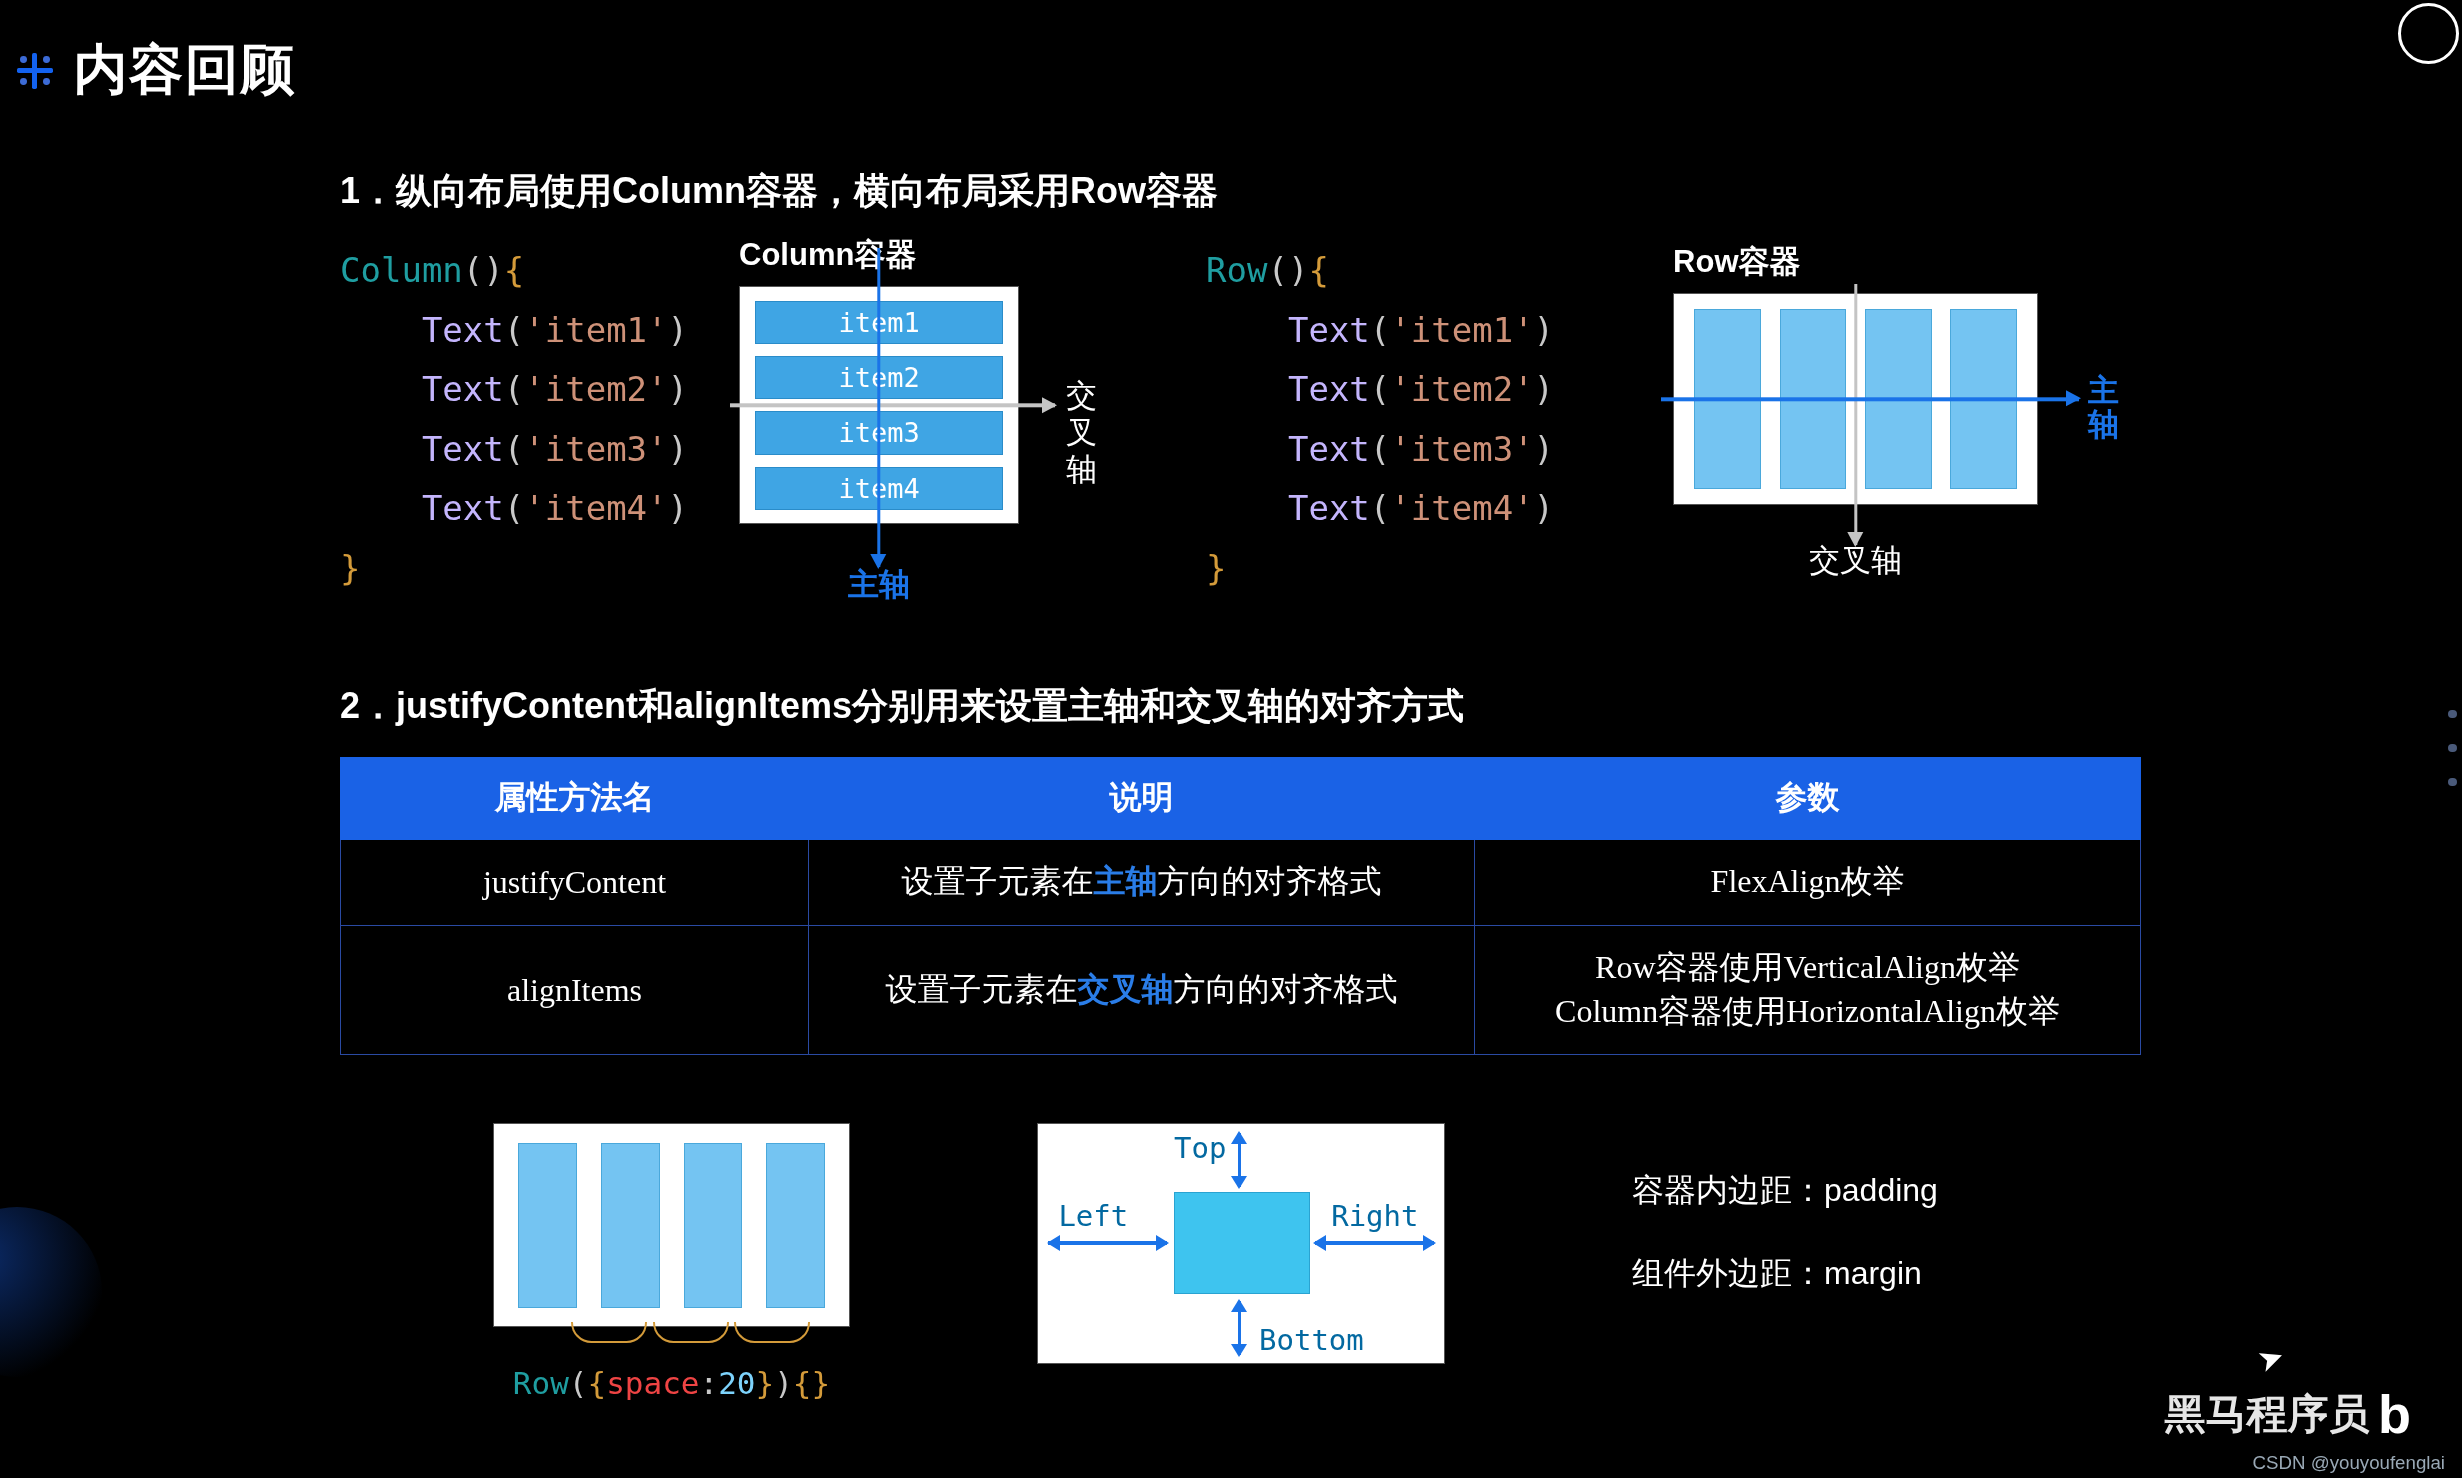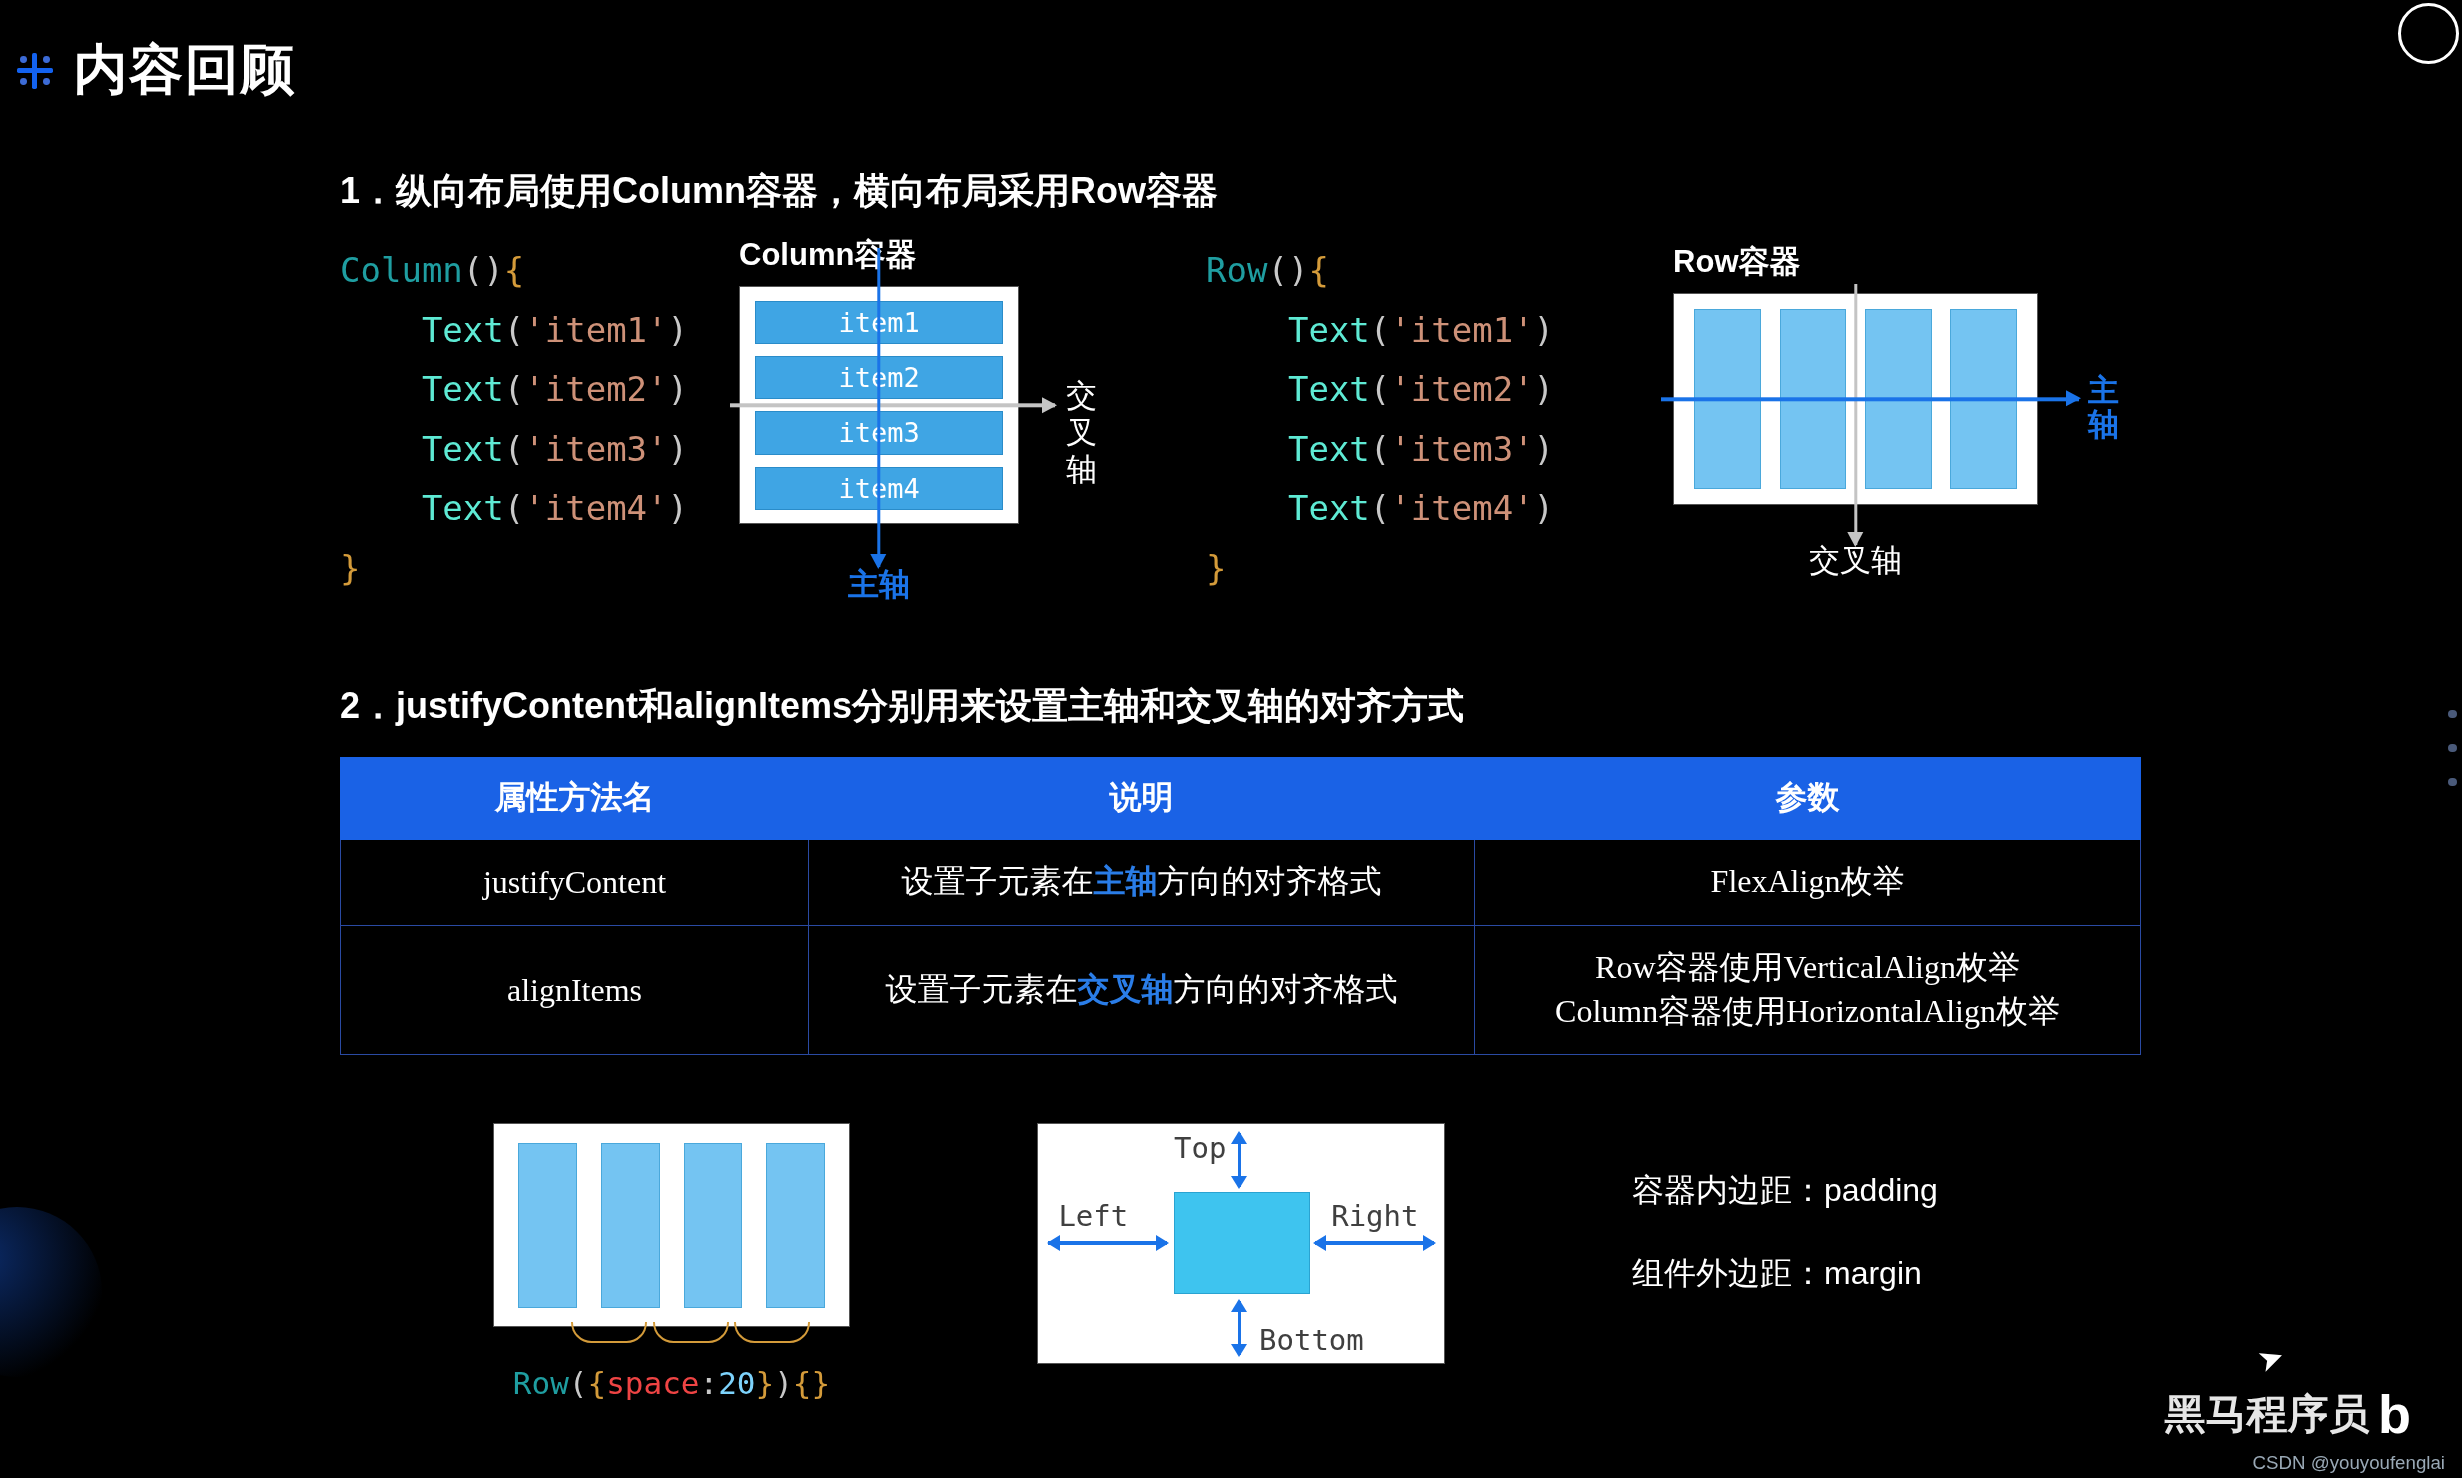--- a/index.html
+++ b/index.html
@@ -64,21 +64,21 @@
     gap: 51px;
   }
 
   .code {
     font-family: "Consolas", monospace;
     font-size: 34px;
     line-height: 1.75;
     white-space: pre;
   }
   .c-type { color: #1f9ea1; }
-  .c-func { color: #5eead4; }
+  .c-func { color: #c4b5fd; }
   .c-punc { color: #c8c8c8; }
   .c-str  { color: #ce9178; }
   .c-brace{ color: #d49b3a; }
 
   .diagram {
     position: relative;
   }
   .diag-title {
     font-size: 31px;
     font-weight: 700;
@@ -317,21 +317,21 @@
   .pa-top::after {content:"";position:absolute;bottom:-1.7px;left:-6.8px;border-left:8.5px solid transparent;border-right:8.5px solid transparent;border-top:13.6px solid #1a73e8;}
   .pa-bot { left: 200px; bottom: 8.5px; width: 3.4px; height: 54px; }
   .pa-bot::before {content:"";position:absolute;top:-1.7px;left:-6.8px;border-left:8.5px solid transparent;border-right:8.5px solid transparent;border-bottom:13.6px solid #1a73e8;}
   .pa-bot::after {content:"";position:absolute;bottom:-1.7px;left:-6.8px;border-left:8.5px solid transparent;border-right:8.5px solid transparent;border-top:13.6px solid #1a73e8;}
   .pa-left { top: 117px; left: 10.2px; height: 3.4px; width: 119px; }
   .pa-left::before {content:"";position:absolute;left:-1.7px;top:-6.8px;border-top:8.5px solid transparent;border-bottom:8.5px solid transparent;border-right:13.6px solid #1a73e8;}
   .pa-left::after {content:"";position:absolute;right:-1.7px;top:-6.8px;border-top:8.5px solid transparent;border-bottom:8.5px solid transparent;border-left:13.6px solid #1a73e8;}
   .pa-right { top: 117px; right: 10.2px; height: 3.4px; width: 119px; }
   .pa-right::before {content:"";position:absolute;left:-1.7px;top:-6.8px;border-top:8.5px solid transparent;border-bottom:8.5px solid transparent;border-right:13.6px solid #1a73e8;}
   .pa-right::after {content:"";position:absolute;right:-1.7px;top:-6.8px;border-top:8.5px solid transparent;border-bottom:8.5px solid transparent;border-left:13.6px solid #1a73e8;}
-  .pad-label { position: absolute; color: #404040; font-family: monospace; font-size: 29px; font-weight:500;}
+  .pad-label { position: absolute; color: #0369a1; font-family: monospace; font-size: 29px; font-weight:500;}
   .pl-top { left: 136px; top: 6.8px; }
   .pl-bot { left: 221px; bottom: 6.8px; }
   .pl-left { left: 20.4px; top: 75px; }
   .pl-right { right: 25.5px; top: 75px; }
 
   .pad-text {
     font-size: 32px;
     line-height: 2.6;
   }
 

